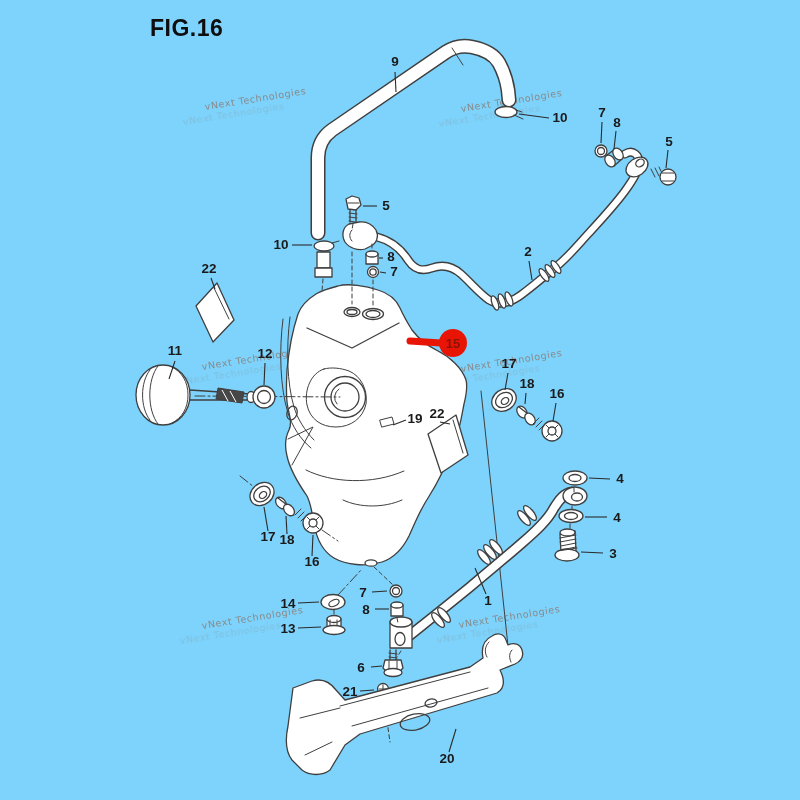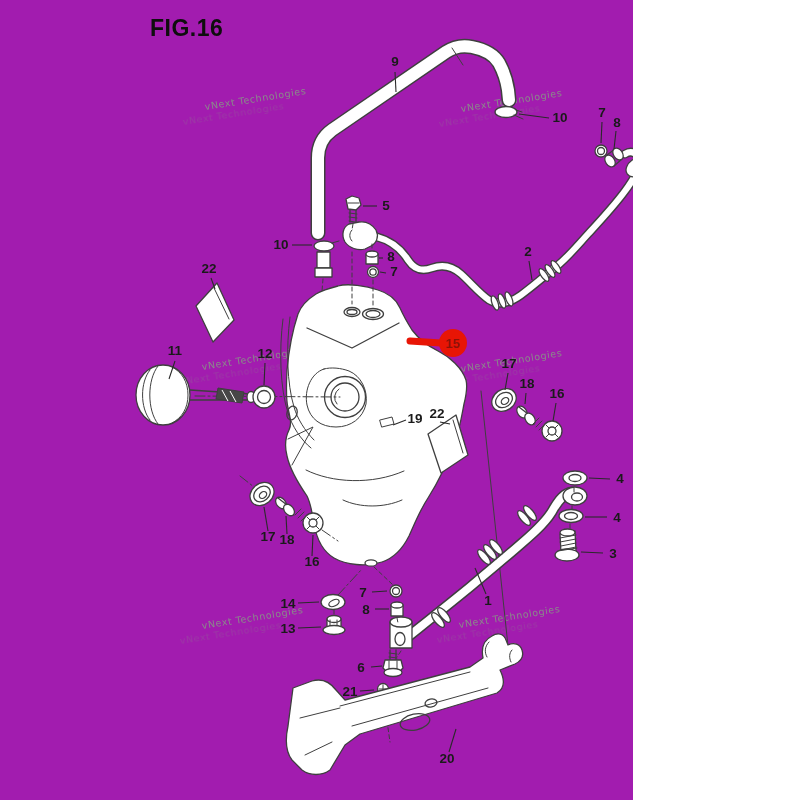--- a/index.html
+++ b/index.html
@@ -1,16 +1,16 @@
 <!DOCTYPE html>
 <html><head>
 <meta charset="utf-8">
 <style>
   html,body{margin:0;padding:0;background:#fff;}
-  #page{position:relative;width:633px;height:800px;background:#a21caf;overflow:hidden;}
+  #page{position:relative;width:800px;height:800px;background:#7dd3fc;overflow:hidden;}
   svg{position:absolute;left:0;top:0;}
   .ln{fill:none;stroke:#3f3f3f;stroke-width:1.3;stroke-linecap:round;stroke-linejoin:round;}
   .lnw{fill:#ffffff;stroke:#3f3f3f;stroke-width:1.3;stroke-linejoin:round;}
   .thin{stroke-width:1;}
   .dash{stroke-dasharray:4 3;stroke-width:1;}
   .dashdot{stroke-dasharray:10 3 2 3;stroke-width:1;}
   .tubeo{fill:none;stroke:#3f3f3f;stroke-linecap:round;stroke-linejoin:round;}
   .tubei{fill:none;stroke:#ffffff;stroke-linecap:round;stroke-linejoin:round;}
   .callout{font:bold 13.5px "Liberation Sans","DejaVu Sans",sans-serif;fill:#1a1a1a;text-anchor:middle;}
   .leader{stroke:#2a2a2a;stroke-width:1.1;}

